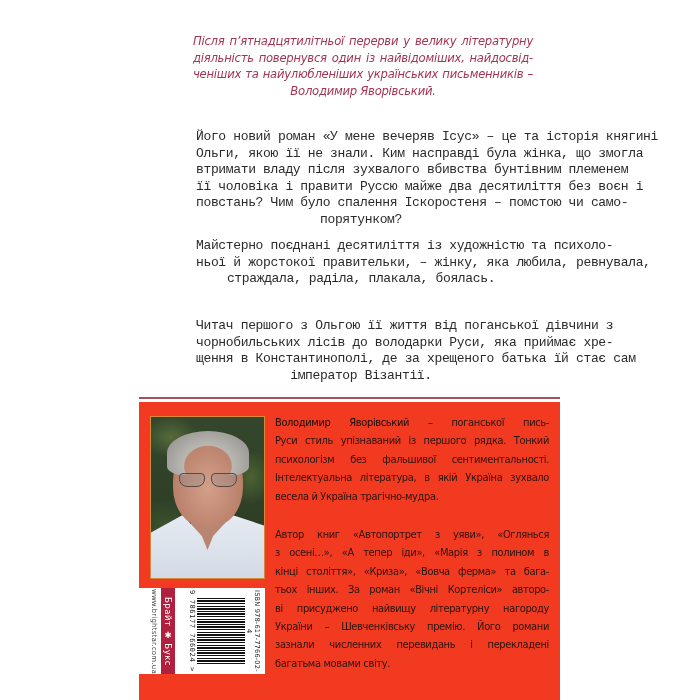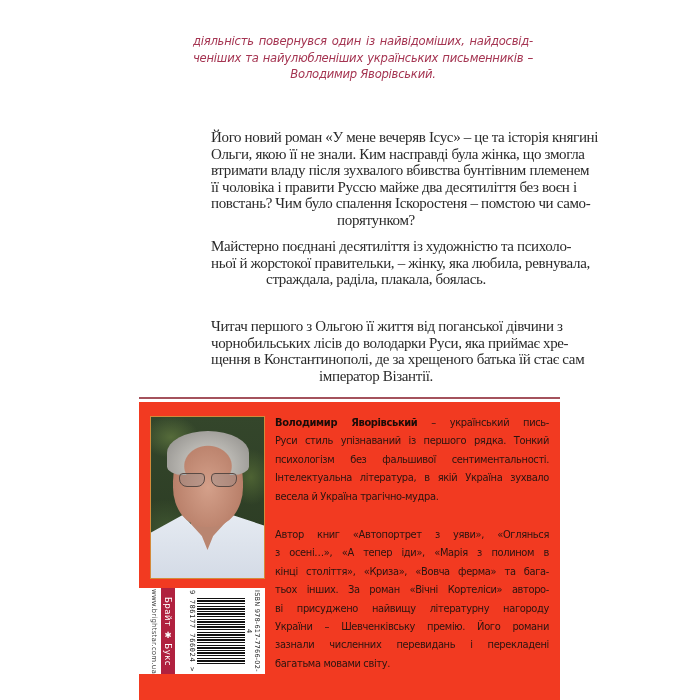--- a/index.html
+++ b/index.html
@@ -30,25 +30,25 @@
       text-align: center;
       font-family: "DejaVu Sans", sans-serif;
       font-style: italic;
       font-size: 11.6px;
       line-height: 16.7px;
       color: #a53552;
       letter-spacing: -0.25px;
     }
     .para {
       position: absolute;
-      left: 211px;
+      left: 196px;
       width: 330px;
       text-align: center;
-      font-family: Liberation Serif, serif;
-      font-size: 15px;
+      font-family: Liberation Mono, monospace;
+      font-size: 13px;
       line-height: 16.6px;
       color: #2a2a2a;
       letter-spacing: -0.35px;
     }
     .para .ln { display: block; text-align: justify; text-align-last: justify; white-space: nowrap; }
     .para .ln.last { text-align-last: center; }
     .intro .ln { display: block; text-align: justify; text-align-last: justify; white-space: nowrap; }
     .intro .ln.last { text-align-last: center; font-style: italic; }
     #p1 { top: 129px; }
     #p2 { top: 238px; }
@@ -136,21 +136,21 @@
       left: 275px;
       width: 274px;
       font-family: "DejaVu Sans", sans-serif;
       font-size: 9.9px;
       line-height: 18.4px;
       color: #2a1410;
       letter-spacing: -0.35px;
     }
     .bio .ln { display: block; text-align: justify; text-align-last: justify; white-space: nowrap; }
     .bio .ln.last { text-align-last: left; }
-    .bio b { font-weight: bold; color: #1a0c08; }
+    .bio b { font-weight: normal; color: #1a0c08; }
     #bio1 { top: 414px; }
     #bio2 { top: 526px; }
 
     .barcode-box {
       position: absolute;
       left: 139px;
       top: 588px;
       width: 126px;
       height: 86px;
       background: #ffffff;
@@ -227,20 +227,21 @@
       text-align: center;
       letter-spacing: 0.2px;
     }
   </style>
 </head>
 <body>
 
 <div class="cover"></div>
 
 <div class="intro">
+  <span class="ln">Після п’ятнадцятилітньої перерви у велику літературну</span>
   <span class="ln">діяльність повернувся один із найвідоміших, найдосвід-</span>
   <span class="ln">ченіших та найулюбленіших українських письменників –</span>
   <span class="ln last">Володимир Яворівський.</span>
 </div>
 
 <div class="para" id="p1">
   <span class="ln">Його новий роман «У мене вечеряв Ісус» – це та історія княгині</span>
   <span class="ln">Ольги, якою її не знали. Ким насправді була жінка, що змогла</span>
   <span class="ln">втримати владу після зухвалого вбивства бунтівним племенем</span>
   <span class="ln">її чоловіка і правити Руссю майже два десятиліття без воєн і</span>
@@ -271,21 +272,21 @@
   <div class="photo-shirt"></div>
   <div class="photo-face"></div>
   <div class="photo-hair"></div>
   <div class="photo-glasses">
       <span></span>
       <span></span>
     </div>
 </div>
 
 <div class="bio" id="bio1">
-  <span class="ln"><b>Володимир Яворівський</b><span> – український пись-</span></span>
+  <span class="ln"><b>Володимир Яворівський</b><span> – поганської пись-</span></span>
   <span class="ln">Руси стиль упізнаваний із першого рядка. Тонкий</span>
   <span class="ln">психологізм без фальшивої сентиментальності.</span>
   <span class="ln">Інтелектуальна література, в якій Україна зухвало</span>
   <span class="ln last">весела й Україна трагічно-мудра.</span>
 </div>
 
 <div class="bio" id="bio2">
   <span class="ln">Автор книг «Автопортрет з уяви», «Оглянься</span>
   <span class="ln">з осені…», «А тепер іди», «Марія з полином в</span>
   <span class="ln">кінці століття», «Криза», «Вовча ферма» та бага-</span>

